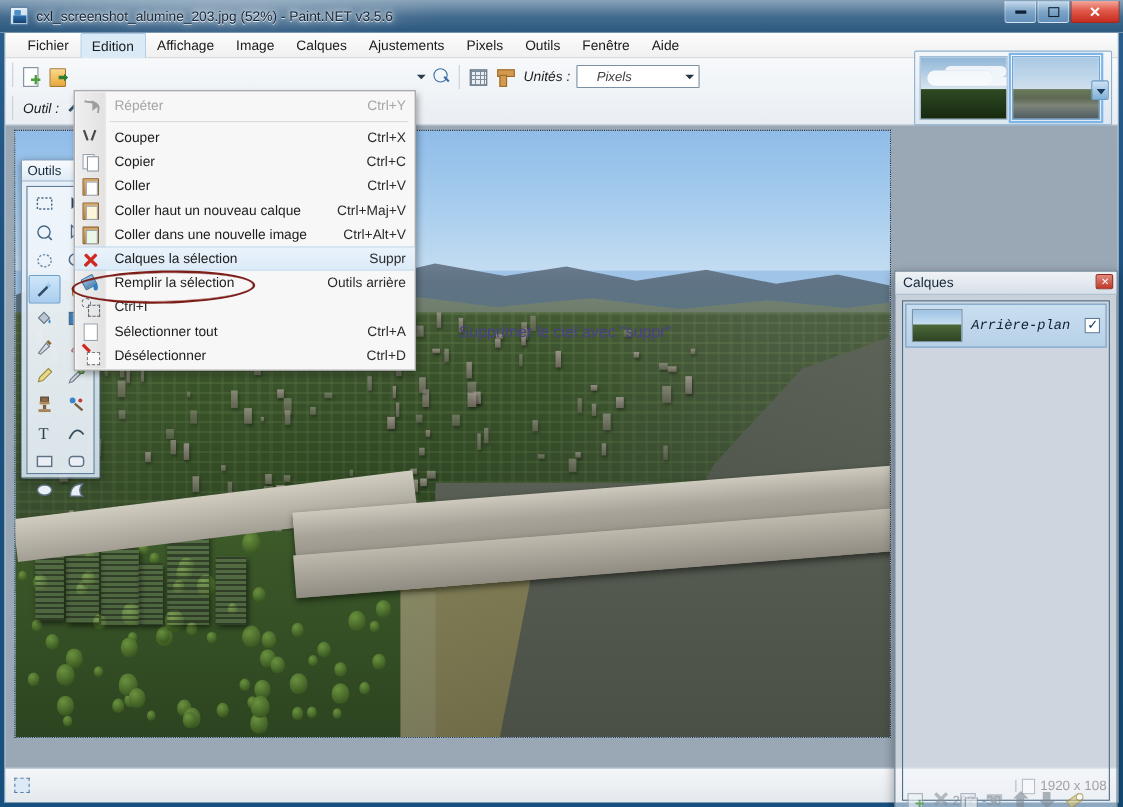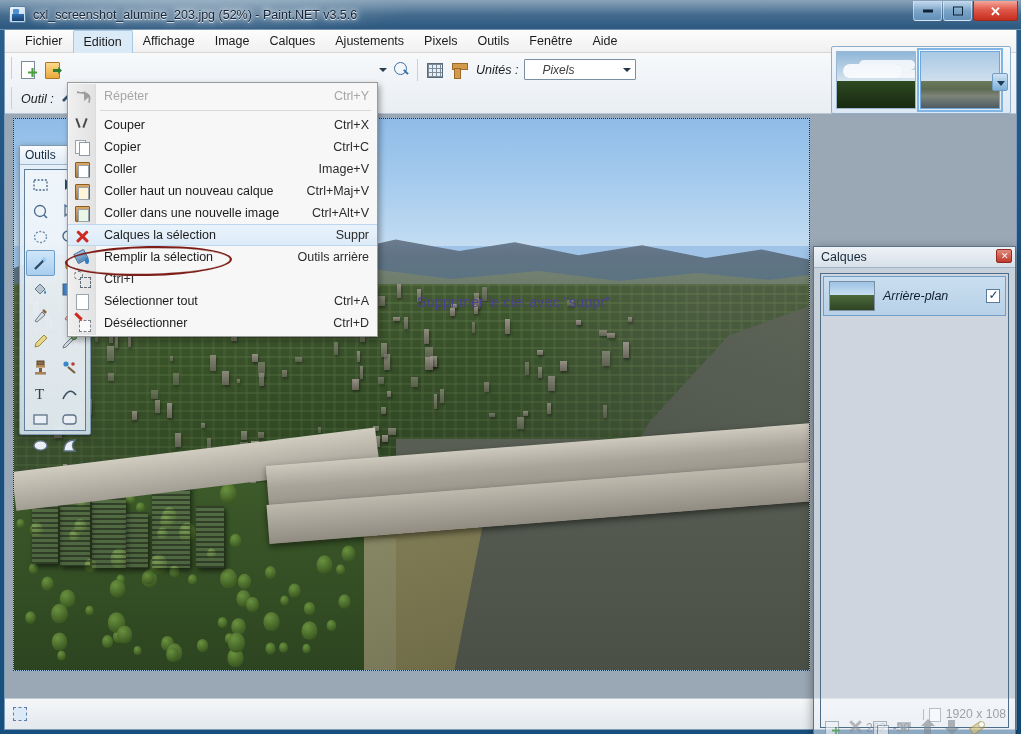--- a/index.html
+++ b/index.html
@@ -375,21 +375,21 @@
     padding:2px;
   }
   .layer-row {
     height:40px; display:flex; align-items:center; gap:8px;
     background:linear-gradient(180deg, rgba(200,226,246,.75), rgba(168,206,238,.6));
     border:1px solid #6f9dc6; padding:2px 5px; cursor:pointer;
   }
   .layer-thumb { width:46px; height:30px; border:1px solid #7b8fa0; position:relative; overflow:hidden; }
   .layer-thumb .s { position:absolute; left:0; top:0; right:0; height:46%; background:linear-gradient(180deg,#9cc2e5,#c9dff1); }
   .layer-thumb .g { position:absolute; left:0; bottom:0; right:0; height:54%; background:linear-gradient(180deg,#4d6a3a,#2f4424); }
-  .layer-name { flex:1; font-style:italic; font-size:12.5px; color:#102030; }
+  .layer-name { flex:1; font-style:italic; font-size:12.5px; color:#102030;font-family:Liberation Mono, monospace; }
   .layer-chk {
     width:14px; height:14px; background:#fff; border:1px solid #5a7governed; border:1px solid #5a7b99; position:relative;
   }
   .layer-chk:after{content:"\2713"; position:absolute; left:1.5px; top:-2px; font-size:12px; color:#12406e;}
   #layers-footer {
     position:absolute; left:6px; right:6px; bottom:6px; height:24px;
     display:flex; align-items:center; gap:7px; padding-left:4px;
   }
   .lf-ic { width:17px; height:17px; position:relative; opacity:.62; cursor:pointer; }
   .lf-add:before{content:"";position:absolute;left:1px;top:2px;width:12px;height:12px;background:#eef3f7;border:1px solid #7d8a96;}
@@ -915,21 +915,21 @@
             <span class="acc">Ctrl+X</span>
           </div>
           <div class="mrow">
             <span class="mi gi-copy"></span>
             <span class="lbl">Copier</span>
             <span class="acc">Ctrl+C</span>
           </div>
           <div class="mrow">
             <span class="mi gi-paste"></span>
             <span class="lbl">Coller</span>
-            <span class="acc">Image+V</span>
+            <span class="acc">Ctrl+V</span>
           </div>
           <div class="mrow">
             <span class="mi gi-paste gi-paste-layer"></span>
             <span class="lbl">Coller haut un nouveau calque</span>
             <span class="acc">Ctrl+Maj+V</span>
           </div>
           <div class="mrow">
             <span class="mi gi-paste gi-paste-img"></span>
             <span class="lbl">Coller dans une nouvelle image</span>
             <span class="acc">Ctrl+Alt+V</span>

